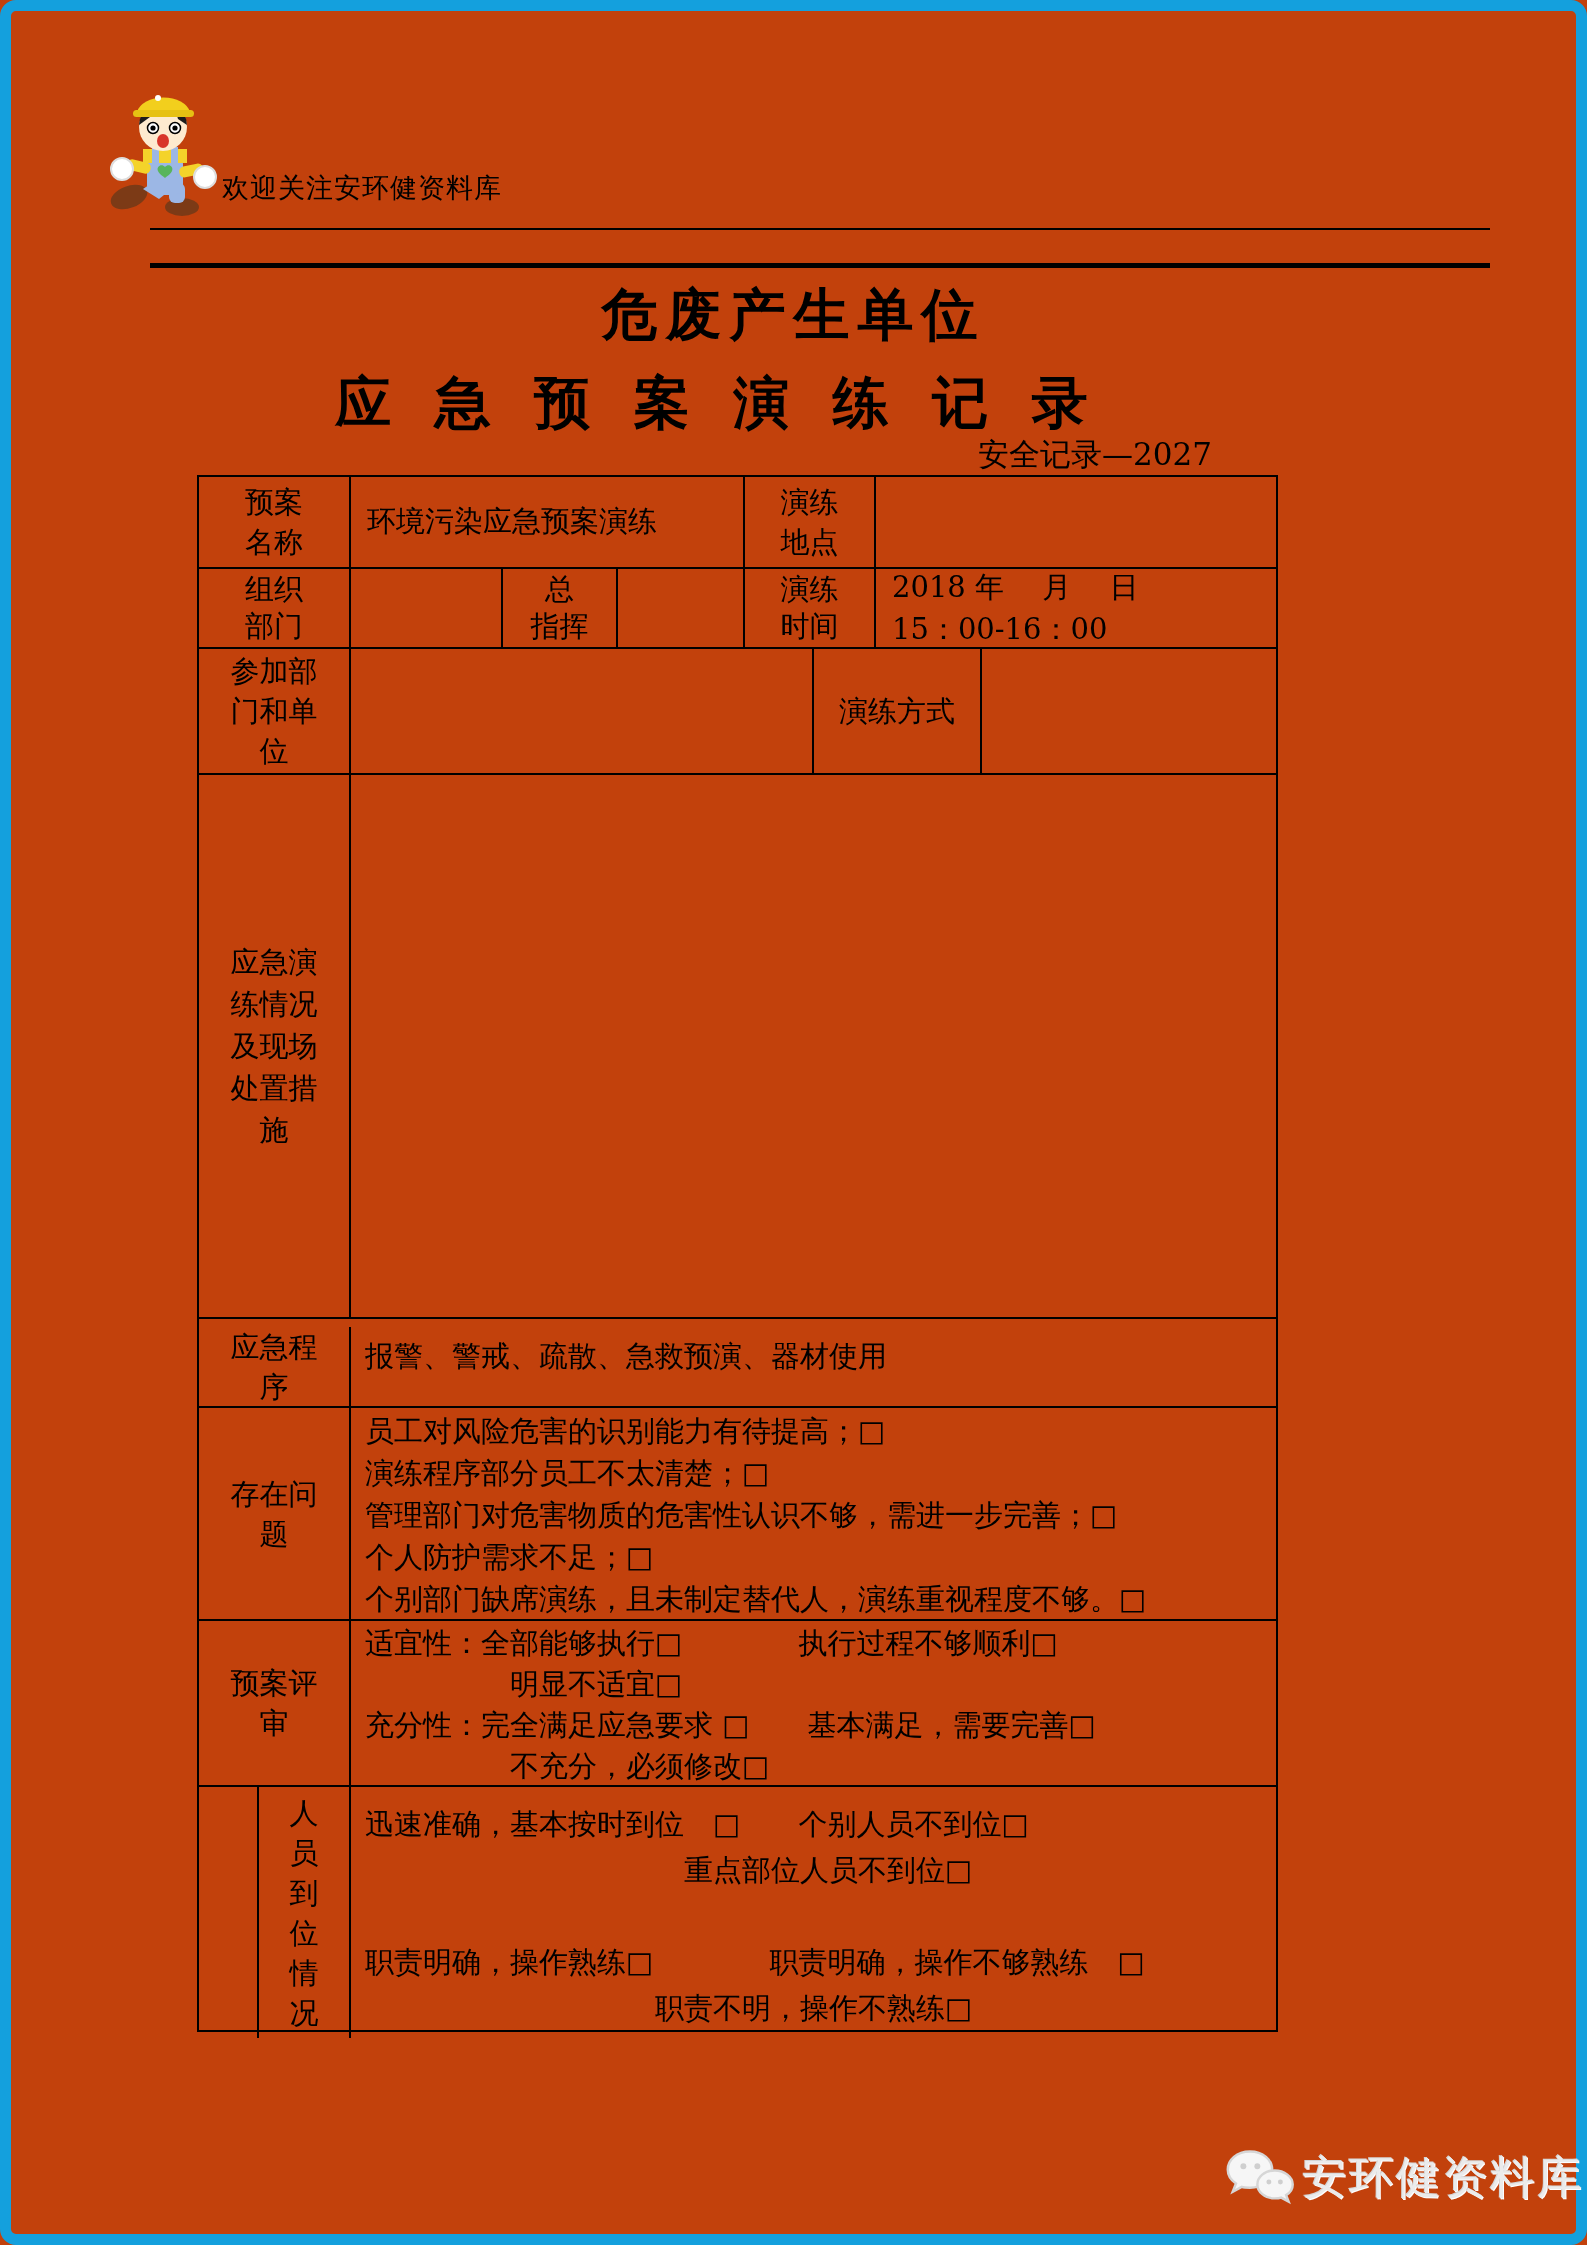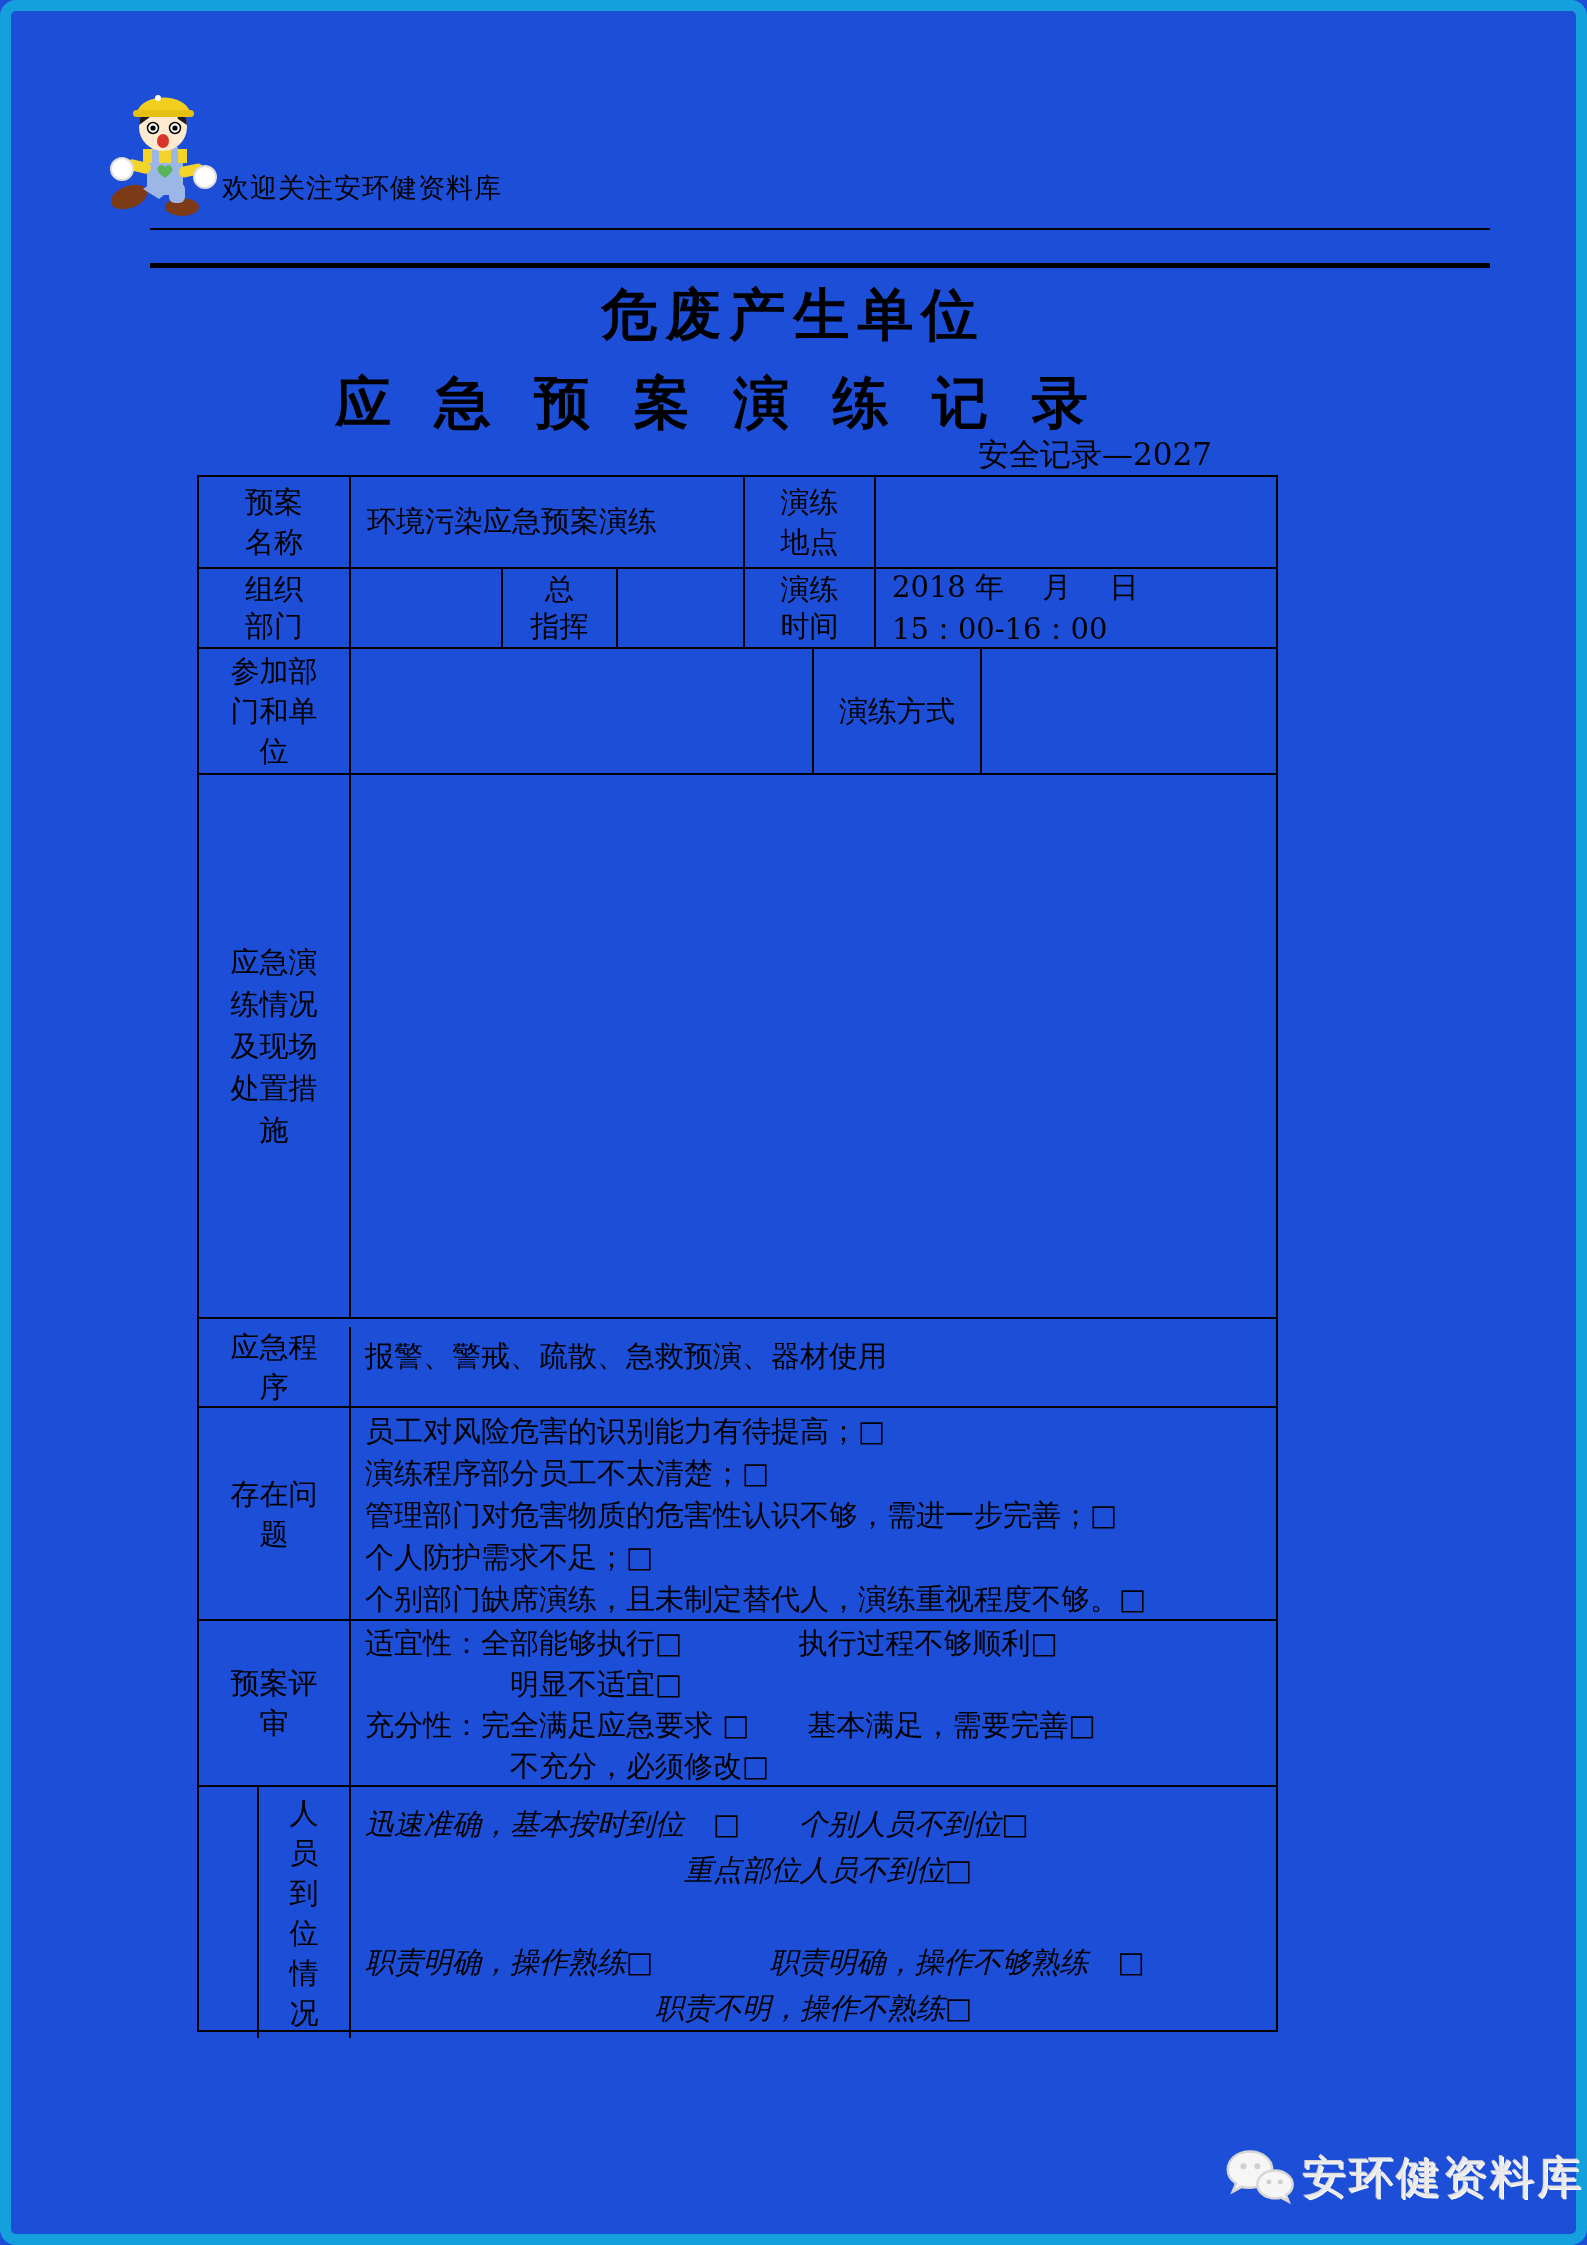--- a/index.html
+++ b/index.html
@@ -1,17 +1,17 @@
 <!DOCTYPE html>
 <html style="--frame-color: #14a0dd;"><head>
 <meta charset="utf-8">
 <style>
   html,body{margin:0;padding:0;background:#ffffff;}
   .page{
-    position:relative;width:1587px;height:2245px;background:#1d4ed8;overflow:hidden;
+    position:relative;width:1587px;height:2245px;background:#c2410c;overflow:hidden;
     font-family:"DejaVu Serif","Liberation Serif",serif;color:#000;
   }
   .frame{
     position:absolute;inset:0;box-sizing:border-box;
     border:11px solid var(--frame-color,#14a0dd);border-radius:16px;pointer-events:none;
   }
   
   .mascot{position:absolute;left:103px;top:85px;width:118px;height:132px;}
   .brand-text{position:absolute;left:222px;top:170px;font-size:27px;letter-spacing:1px;}
   .rule{position:absolute;background:#000;}
@@ -43,21 +43,21 @@
        white-space:pre-line;line-height:40px;}
   .r2 .lbl{line-height:37px;}
   .r4 .lbl{line-height:42px;}
   .r8 .lbl{line-height:40px;}
   .val{white-space:pre-line;}
   .v-center{display:flex;align-items:center;padding-left:16px;}
   .v-time{display:flex;flex-direction:column;justify-content:center;padding-left:16px;line-height:42px;}
   .v-proc{padding:9px 0 0 14px;line-height:40px;}
   .v-problems{padding:2px 0 0 14px;line-height:42px;}
   .v-review{padding:2px 12px 0 14px;line-height:41px;}
-  .v-personnel{padding:14px 0 0 14px;line-height:46px;font-style:italic;}
+  .v-personnel{padding:14px 0 0 14px;line-height:46px;}
   
   .wechat{position:absolute;left:1222px;top:2146px;width:74px;height:62px;}
   .watermark-text{
     position:absolute;left:1302px;top:2148px;font-size:45px;letter-spacing:2px;
     color:#ebebeb;text-shadow:-1px -1px 0 #d4d4d4,1px 1px 0 #ffffff;
   }
 </style>
 </head>
 <body>
 

